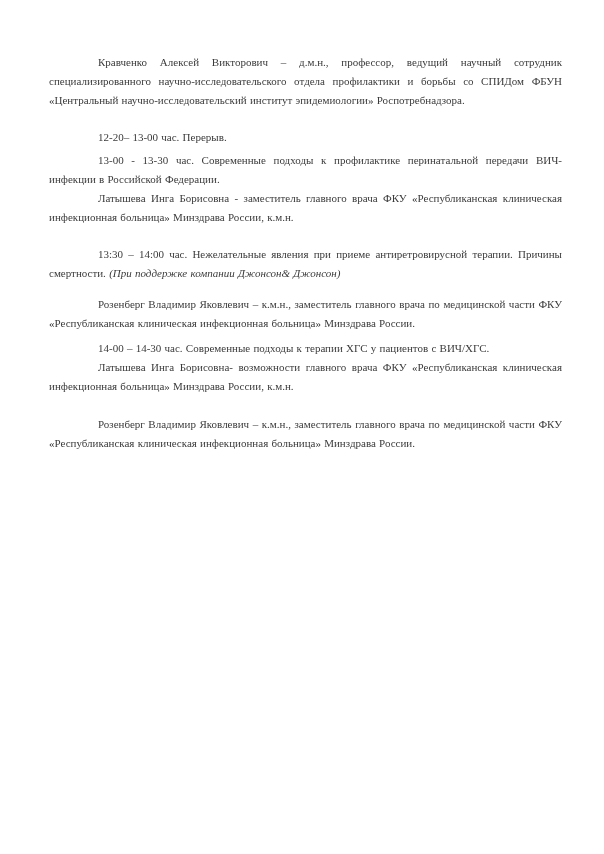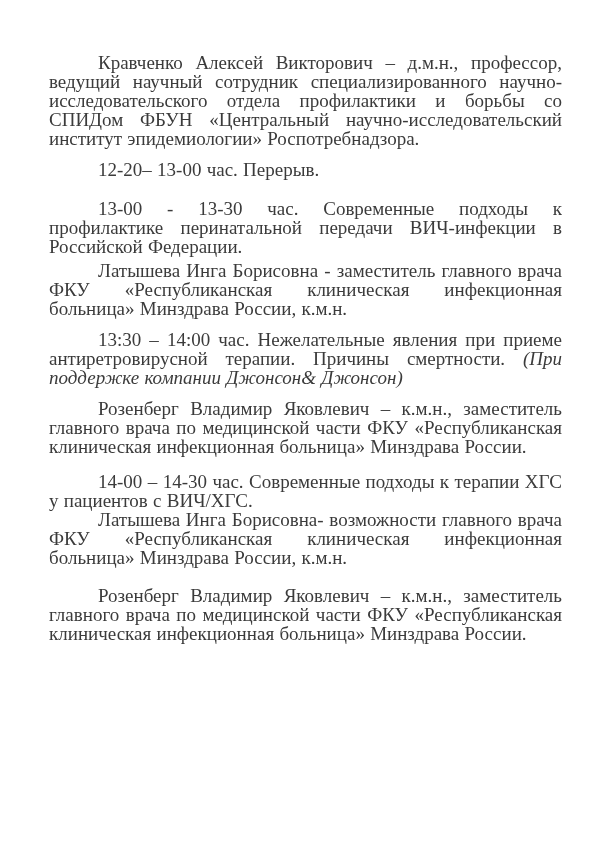--- a/index.html
+++ b/index.html
@@ -10,35 +10,35 @@
     background: #ffffff;
     overflow: hidden;
   }
   .page {
     box-sizing: border-box;
     width: 604px;
     height: 854px;
     background: #ffffff;
     padding: 53px 42px 0 49px;
     font-family: "Liberation Serif", "DejaVu Serif", serif;
-    font-size: 19px;
+    font-size: 11px;
     line-height: 19px;
     color: #3b3b3b;
   }
   .para {
     margin: 0;
     text-align: justify;
     text-indent: 49px;
     word-spacing: 0.5px;
   }
   .mt0  { margin-top: 0; }
-  .mt4  { margin-top: 20px; }
-  .mt5  { margin-top: 5px; }
-  .mt6  { margin-top: 16px; }
-  .mt9  { margin-top: 12px; }
+  .mt4  { margin-top: 4px; }
+  .mt5  { }
+  .mt6  { margin-top: 6px; }
+  .mt9  { margin-top: 18px; }
   .mt12 { margin-top: 12px; }
   .mt19 { margin-top: 19px; }
   .italic { font-style: italic; }
 </style>
 </head>
 <body>
 
 <div class="page">
 
   <p class="para mt0">Кравченко Алексей Викторович – д.м.н., профессор, ведущий научный сотрудник специализированного научно-исследовательского отдела профилактики и борьбы со СПИДом ФБУН «Центральный научно-исследовательский институт эпидемиологии» Роспотребнадзора.</p>

